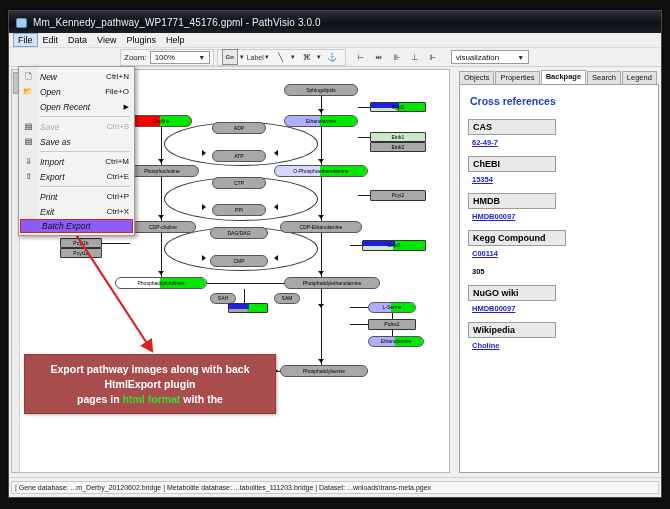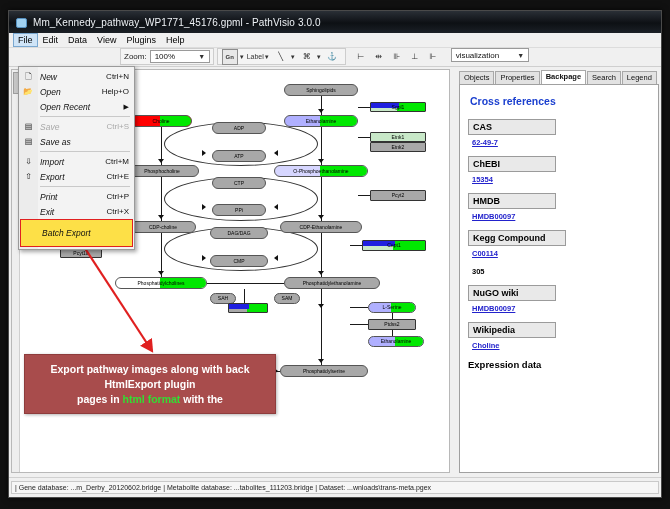--- a/index.html
+++ b/index.html
@@ -20,21 +20,21 @@
   .tb-title{color:#eef2f6;font-size:10px;white-space:nowrap;letter-spacing:.1px;}
 
   
   .menubar{height:15px;background:#f0f0f0;border-bottom:1px solid #dcdcdc;
            display:flex;align-items:center;padding-left:4px;box-sizing:border-box;}
   .menuitem{font-size:9px;color:#000;padding:1px 5px;line-height:12px;}
   .menuitem.active{background:#cfe4f7;border:1px solid #7aa8d0;padding:0 4px;}
 
   
   .toolbar{height:19px;background:#f0f0f0;border-bottom:1px solid #cfcfcf;
-           display:flex;box-sizing:border-box;position:relative;}
+           display:flex;align-items:center;box-sizing:border-box;position:relative;}
   .tgrp{display:flex;align-items:center;height:17px;border:1px solid #cdcdcd;
         background:#f4f4f4;margin-left:3px;padding:0 3px;box-sizing:border-box;}
   .zlabel{font-size:8px;color:#222;margin-right:3px;}
   .combo{height:13px;border:1px solid #9a9a9a;background:#fff;font-size:8px;
          display:flex;align-items:center;padding:0 2px;box-sizing:border-box;}
   .combo .val{flex:1;color:#111;padding-left:2px;}
   .combo .arr{width:10px;text-align:center;color:#333;font-size:7px;}
   .tbtn{width:14px;height:14px;border:1px solid transparent;display:flex;
         align-items:center;justify-content:center;margin:0 1px;font-size:8px;color:#333;}
   .tbtn.box{border:1px solid #8d8d8d;background:#e8e8e8;font-size:6px;font-weight:bold;}
@@ -78,22 +78,22 @@
             padding:2px 0;box-sizing:border-box;}
   .dd-left{position:absolute;left:0;top:0;bottom:0;width:19px;background:#ececec;}
   .dd-item{position:relative;display:flex;align-items:center;height:15px;
            font-size:8.5px;color:#111;z-index:2;}
   .dd-item .ic{width:19px;text-align:center;font-size:8px;}
   .dd-item .lb{flex:1;padding-left:2px;font-style:italic;}
   .dd-item .ac{font-size:8px;color:#111;padding-right:5px;}
   .dd-item .sub{font-size:7px;padding-right:5px;}
   .dd-item.dis .lb,.dd-item.dis .ac{color:#a9a9a9;}
   .dd-sep{height:1px;background:#c9c9c9;margin:2px 4px 2px 21px;}
-  .dd-item.hl{border:1px solid #e02020;background:#fde047;box-sizing:border-box;
-              margin:0 1px;height:28px;}
+  .dd-item.hl{border:1px solid #e02020;background:#8b5cf6;box-sizing:border-box;
+              margin:0 1px;height:14px;}
 
   
   .cv{position:absolute;left:8px;top:0;right:0;bottom:0;}
   .node{position:absolute;box-sizing:border-box;display:flex;align-items:center;
         justify-content:center;font-size:5px;color:#000;text-align:center;
         border:1px solid #4a4a6a;overflow:hidden;line-height:1;}
   .meta{border-radius:7px;background:#a8a8a8;border:1px solid #555;}
   .gene{background:#a8a8a8;border:1px solid #333;border-radius:1px;}
   .lbl{position:relative;z-index:3;}
   .half{position:absolute;top:0;bottom:0;}
@@ -376,41 +376,40 @@
           <div class="xr-val">C00114</div>
 
           <div class="xr-val plain">305</div>
 
           <div class="xr-head">NuGO wiki</div>
           <div class="xr-val">HMDB00097</div>
 
           <div class="xr-head">Wikipedia</div>
           <div class="xr-val">Choline</div>
 
-          <div class="expr">Expression data</div>
         </div>
       </div>
     </div>
 
     <div class="status">
       <div class="status-inner">| Gene database: ...m_Derby_20120602.bridge | Metabolite database: ...tabolites_111203.bridge | Dataset: ...wnloads\trans-meta.pgex</div>
     </div>
 
     <div class="dropdown">
       <div class="dd-left"></div>
       <div id="ddlist">
           <div class="dd-item">
             <span class="ic">🗋</span>
             <span class="lb">New</span>
             <span class="ac">Ctrl+N</span>
           </div>
           <div class="dd-item">
             <span class="ic">📂</span>
             <span class="lb">Open</span>
-            <span class="ac">Help+O</span>
+            <span class="ac">File+O</span>
           </div>
           <div class="dd-item">
             <span class="ic"></span>
             <span class="lb">Open Recent</span>
             <span class="sub">▶</span>
           </div>
           <div class="dd-sep"></div>
           <div class="dd-item dis">
             <span class="ic">▤</span>
             <span class="lb">Save</span>

